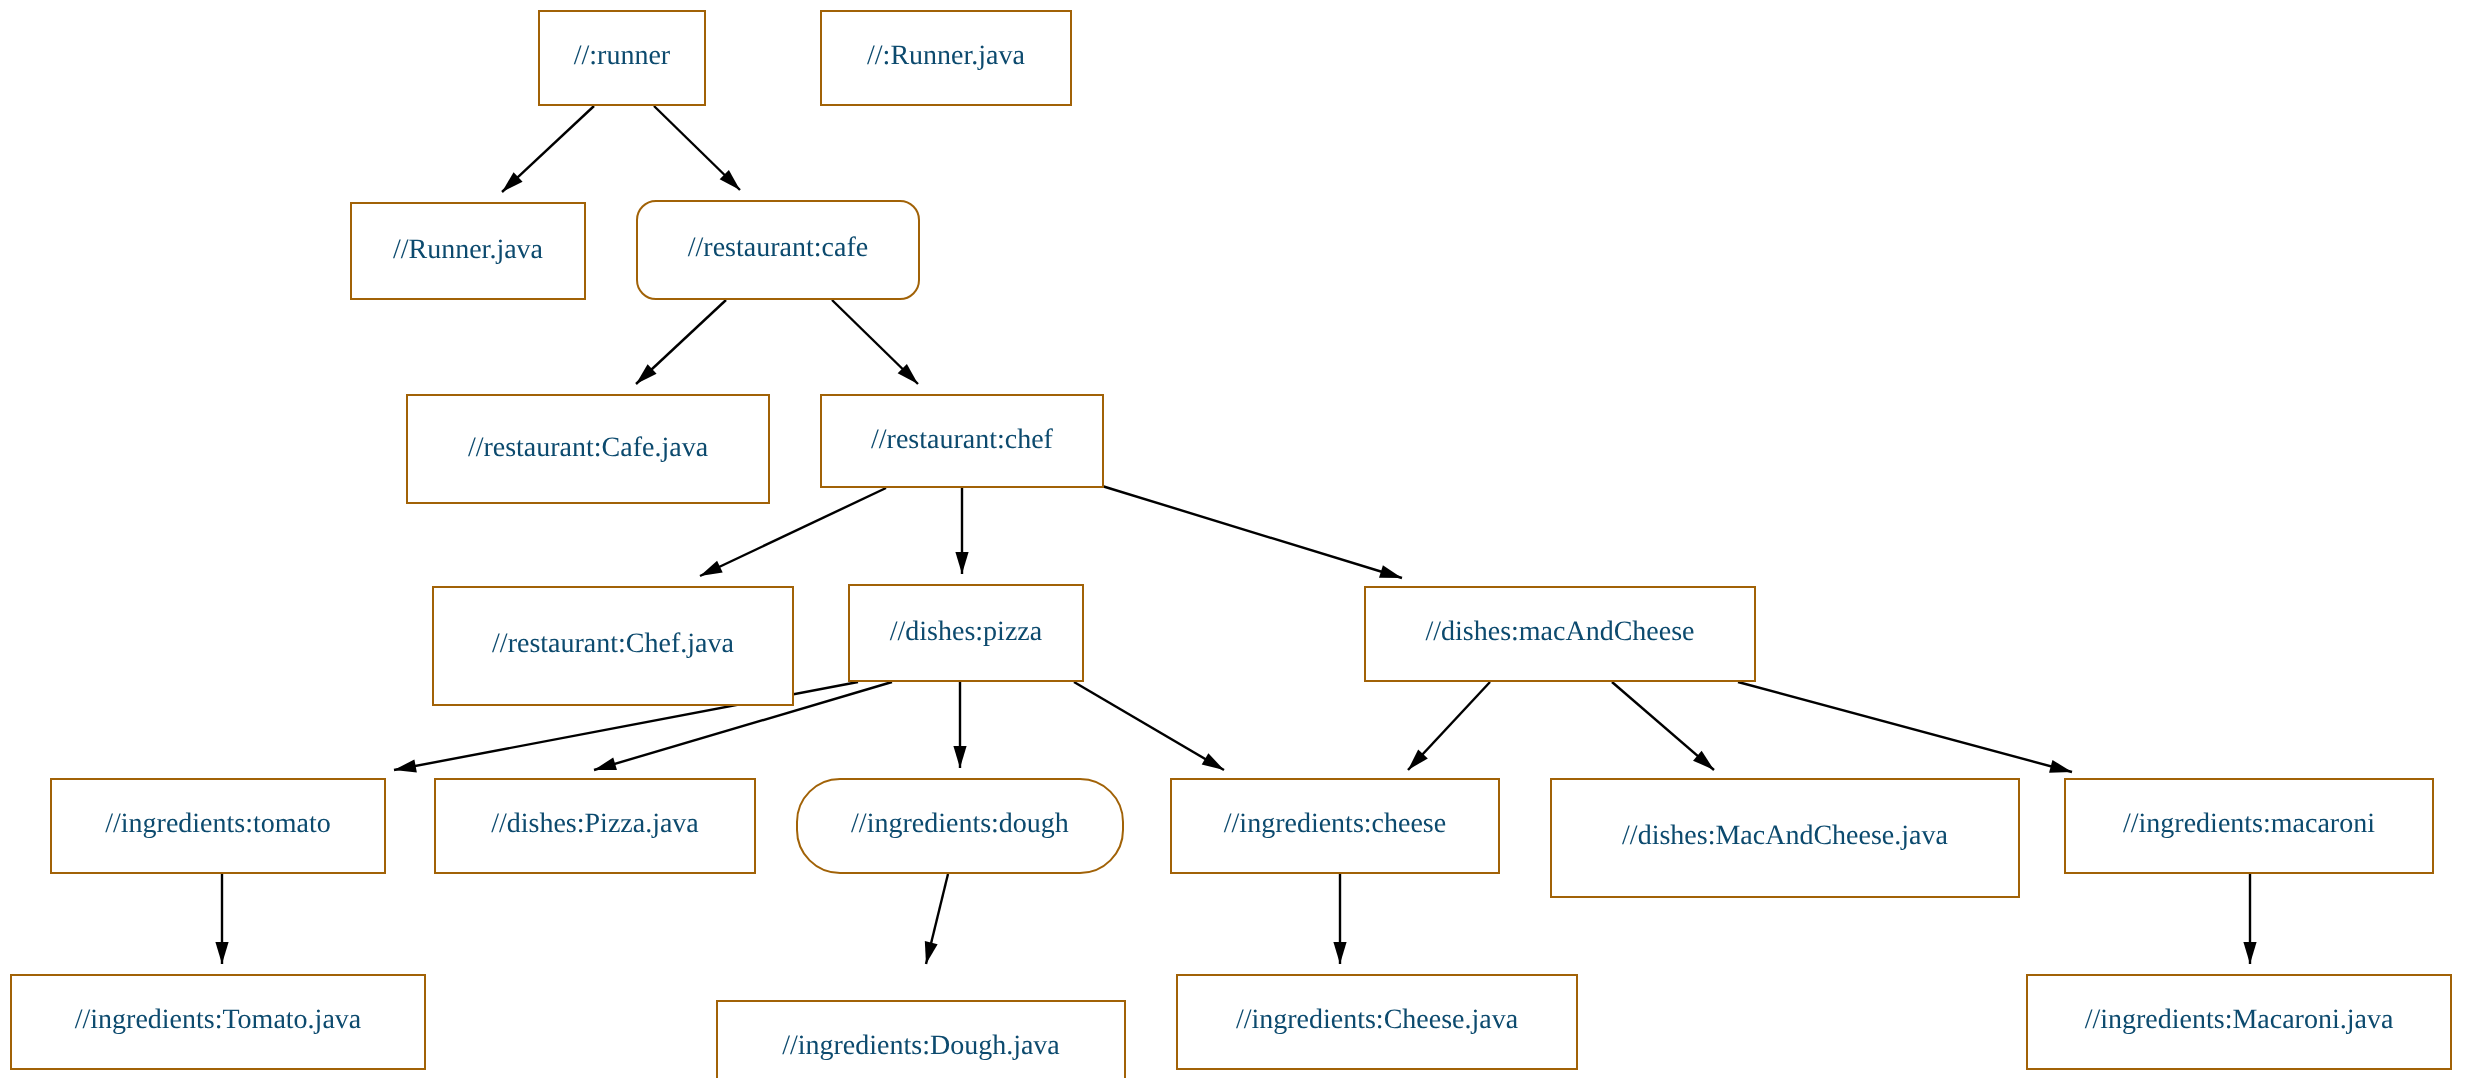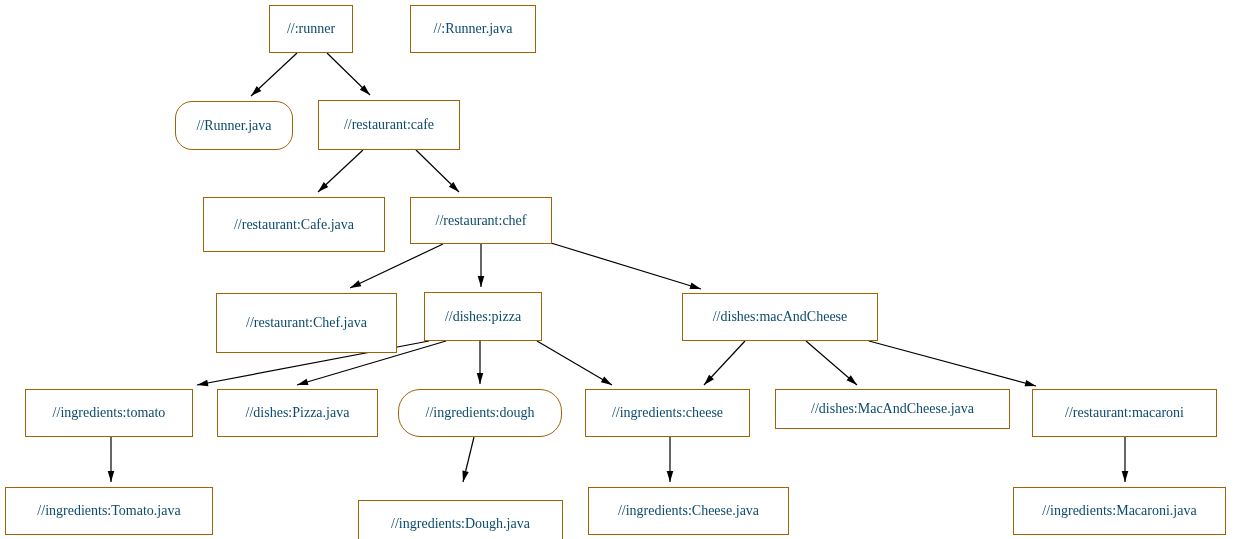--- a/index.html
+++ b/index.html
@@ -57,31 +57,31 @@
     <line class="edge-line" x1="806" y1="341" x2="857" y2="385" marker-end="url(#arrow)"></line>
     <line class="edge-line" x1="869" y1="341" x2="1036" y2="386" marker-end="url(#arrow)"></line>
     <line class="edge-line" x1="111" y1="437" x2="111" y2="482" marker-end="url(#arrow)"></line>
     <line class="edge-line" x1="474" y1="437" x2="463" y2="482" marker-end="url(#arrow)"></line>
     <line class="edge-line" x1="670" y1="437" x2="670" y2="482" marker-end="url(#arrow)"></line>
     <line class="edge-line" x1="1125" y1="437" x2="1125" y2="482" marker-end="url(#arrow)"></line>
   </svg>
 
   <div class="node" style="left:269px;  top:5px;   width:84px;  height:48px;">//:runner</div>
   <div class="node" style="left:377px;  top:5px;   width:126px; height:48px;margin-left:33px;">//:Runner.java</div>
-  <div class="node" style="left:175px;  top:101px; width:118px; height:49px;border-radius:17px;">//Runner.java</div>
-  <div class="node" style="left:318px;  top:100px; width:142px; height:50px;">//restaurant:cafe</div>
+  <div class="node" style="left:175px;  top:101px; width:118px; height:49px;">//Runner.java</div>
+  <div class="node" style="left:318px;  top:100px; width:142px; height:50px;border-radius:10px;">//restaurant:cafe</div>
   <div class="node" style="left:203px;  top:197px; width:182px; height:55px;">//restaurant:Cafe.java</div>
   <div class="node" style="left:410px;  top:197px; width:142px; height:47px;">//restaurant:chef</div>
   <div class="node" style="left:216px;  top:293px; width:181px; height:60px;">//restaurant:Chef.java</div>
   <div class="node" style="left:424px;  top:292px; width:118px; height:49px;">//dishes:pizza</div>
   <div class="node" style="left:682px;  top:293px; width:196px; height:48px;">//dishes:macAndCheese</div>
   <div class="node" style="left:25px;   top:389px; width:168px; height:48px;">//ingredients:tomato</div>
   <div class="node" style="left:217px;  top:389px; width:161px; height:48px;">//dishes:Pizza.java</div>
   <div class="node" style="left:398px;  top:389px; width:164px; height:48px;border-radius:22px;">//ingredients:dough</div>
   <div class="node" style="left:585px;  top:389px; width:165px; height:48px;">//ingredients:cheese</div>
-  <div class="node" style="left:775px; top:389px; width:235px; height:40px;text-align:right;">//dishes:MacAndCheese.java</div>
-  <div class="node" style="left:1032px; top:389px; width:185px; height:48px;">//restaurant:macaroni</div>
+  <div class="node" style="left:775px; top:389px; width:235px; height:60px;text-align:right;">//dishes:MacAndCheese.java</div>
+  <div class="node" style="left:1032px; top:389px; width:185px; height:48px;">//ingredients:macaroni</div>
   <div class="node" style="left:5px;    top:487px; width:208px; height:48px;">//ingredients:Tomato.java</div>
   <div class="node" style="left:358px;  top:500px; width:205px; height:48px;">//ingredients:Dough.java</div>
   <div class="node" style="left:588px;  top:487px; width:201px; height:48px;">//ingredients:Cheese.java</div>
   <div class="node" style="left:1013px; top:487px; width:213px; height:48px;">//ingredients:Macaroni.java</div>
 
 </div>
 
 </body></html>

